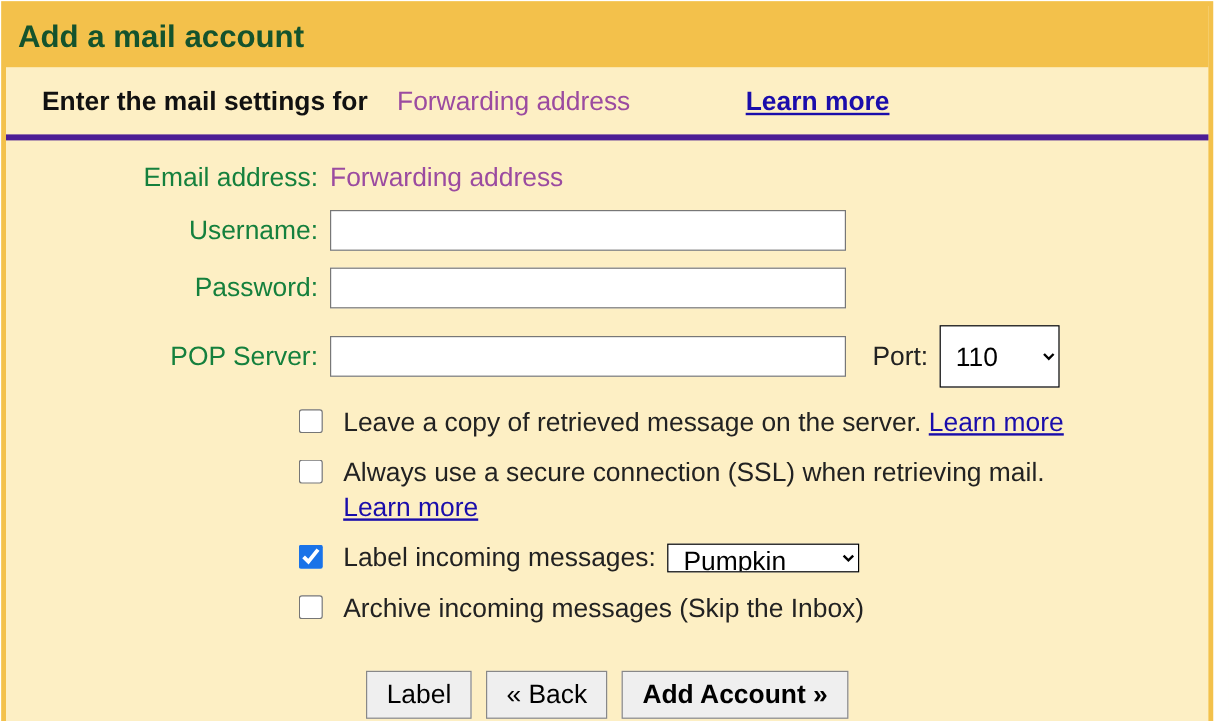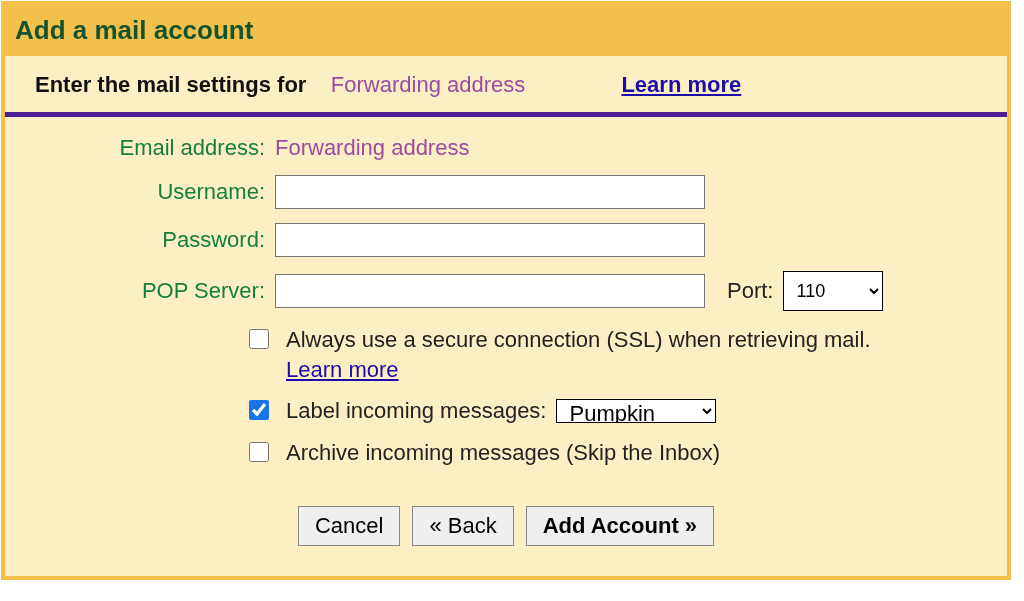--- a/index.html
+++ b/index.html
@@ -89,22 +89,22 @@
     font-size: 20px;
     padding: 2px 6px;
     box-sizing: border-box;
   }
 
   .port-lbl {
     margin-left: 12px;
     font-size: 22px;
   }
   select.port-select {
-    height: 40px;
-    font-size: 18px;
+    height: 52px;
+    font-size: 22px;
     border: 1.5px solid #000;
     background: #fff;
     padding: 0 4px 0 8px;
     min-width: 100px;
   }
   select.label-select {
     height: 24px;
     font-size: 22px;
     border: 1.5px solid #000;
     background: #fff;
@@ -202,20 +202,27 @@
       <div class="lbl">POP Server:</div>
       <div class="ctl">
         <input type="text" class="txt" value="" style="">
         <span class="port-lbl">Port:</span>
         <select class="port-select">
           <option>110</option>
         </select>
       </div>
     </div>
 
+    <div class="opt-row">
+      <input type="checkbox" style="">
+      <div class="opt-text">
+        <span>Leave a copy of retrieved message on the server.</span>
+        <a href="#" class="learn-inline">Learn more</a>
+      </div>
+    </div>
 
     <div class="opt-row">
       <input type="checkbox" style="">
       <div class="opt-text">
         <span>Always use a secure connection (SSL) when retrieving mail.</span><br>
         <a href="#" class="learn-inline">Learn more</a>
       </div>
     </div>
 
     <div class="opt-row with-select">
@@ -229,20 +236,20 @@
     </div>
 
     <div class="opt-row">
       <input type="checkbox" style="">
       <div class="opt-text">
         <span>Archive incoming messages (Skip the Inbox)</span>
       </div>
     </div>
 
     <div class="button-row">
-      <button class="btn">Cancel</button>
+      <button class="btn">Label</button>
       <button class="btn">« Back</button>
       <button class="btn btn-primary">Add Account »</button>
     </div>
 
   </div>
 
 </div>
 
 </body></html>

